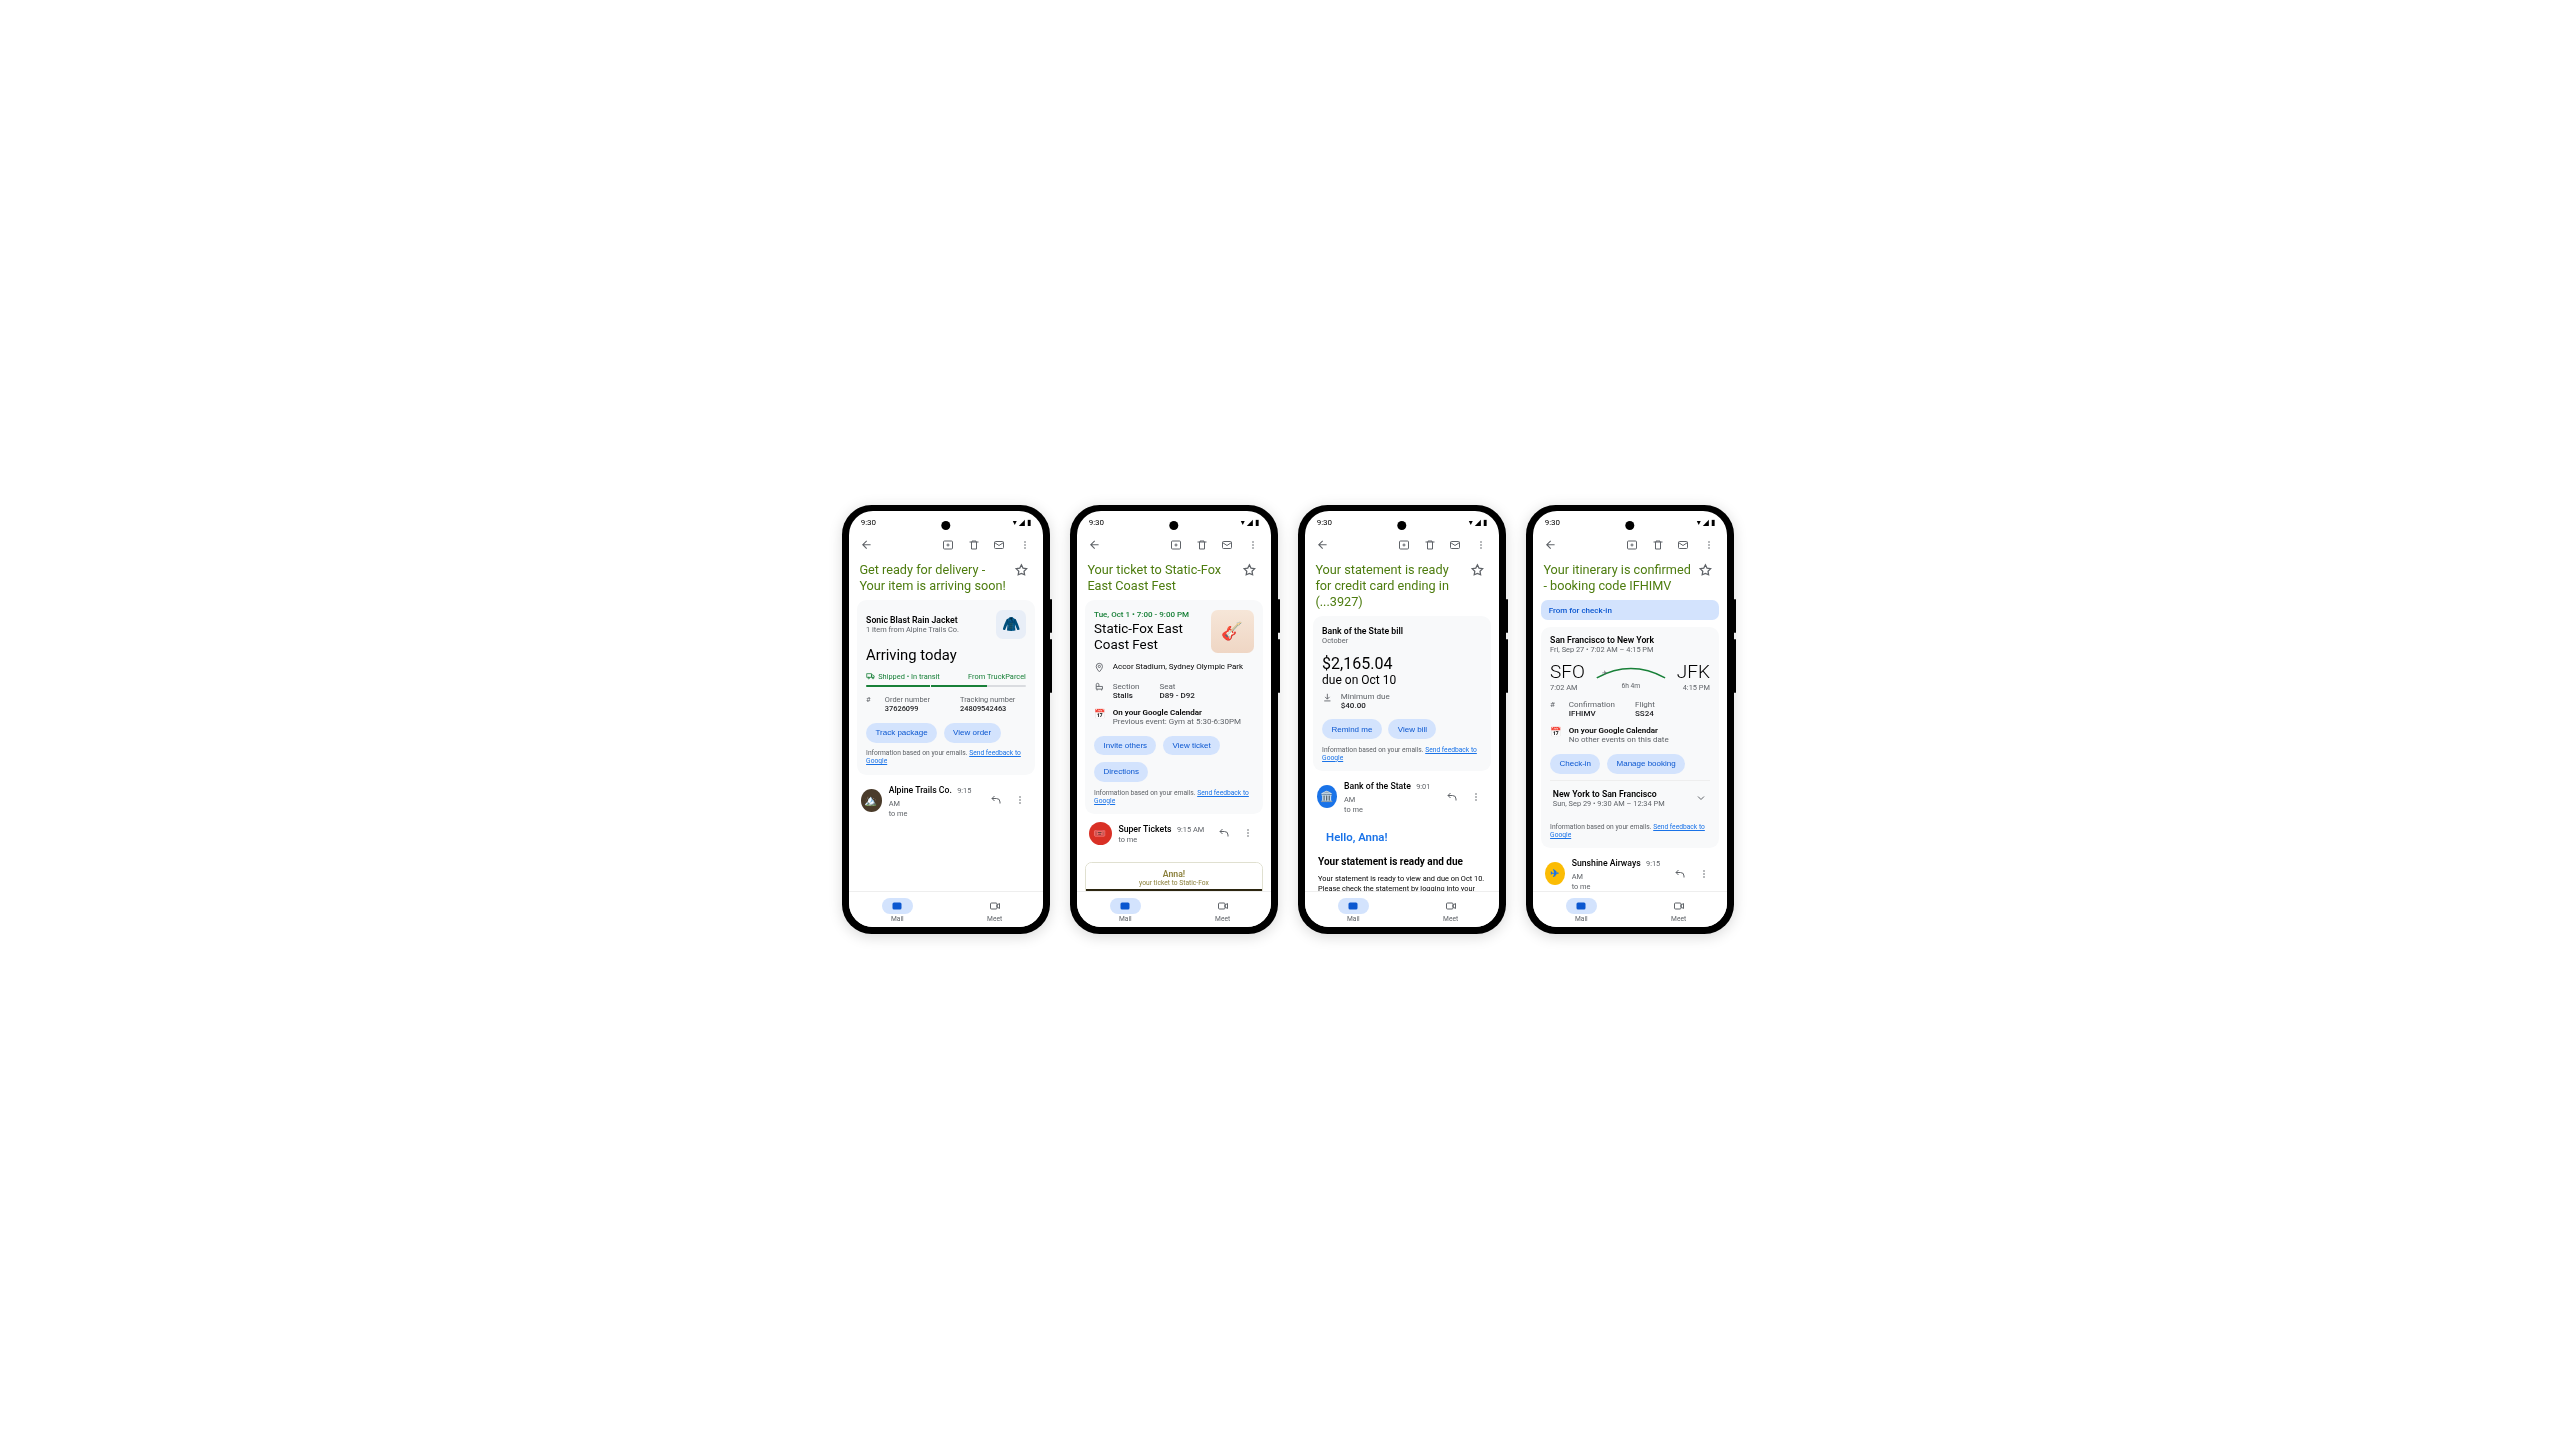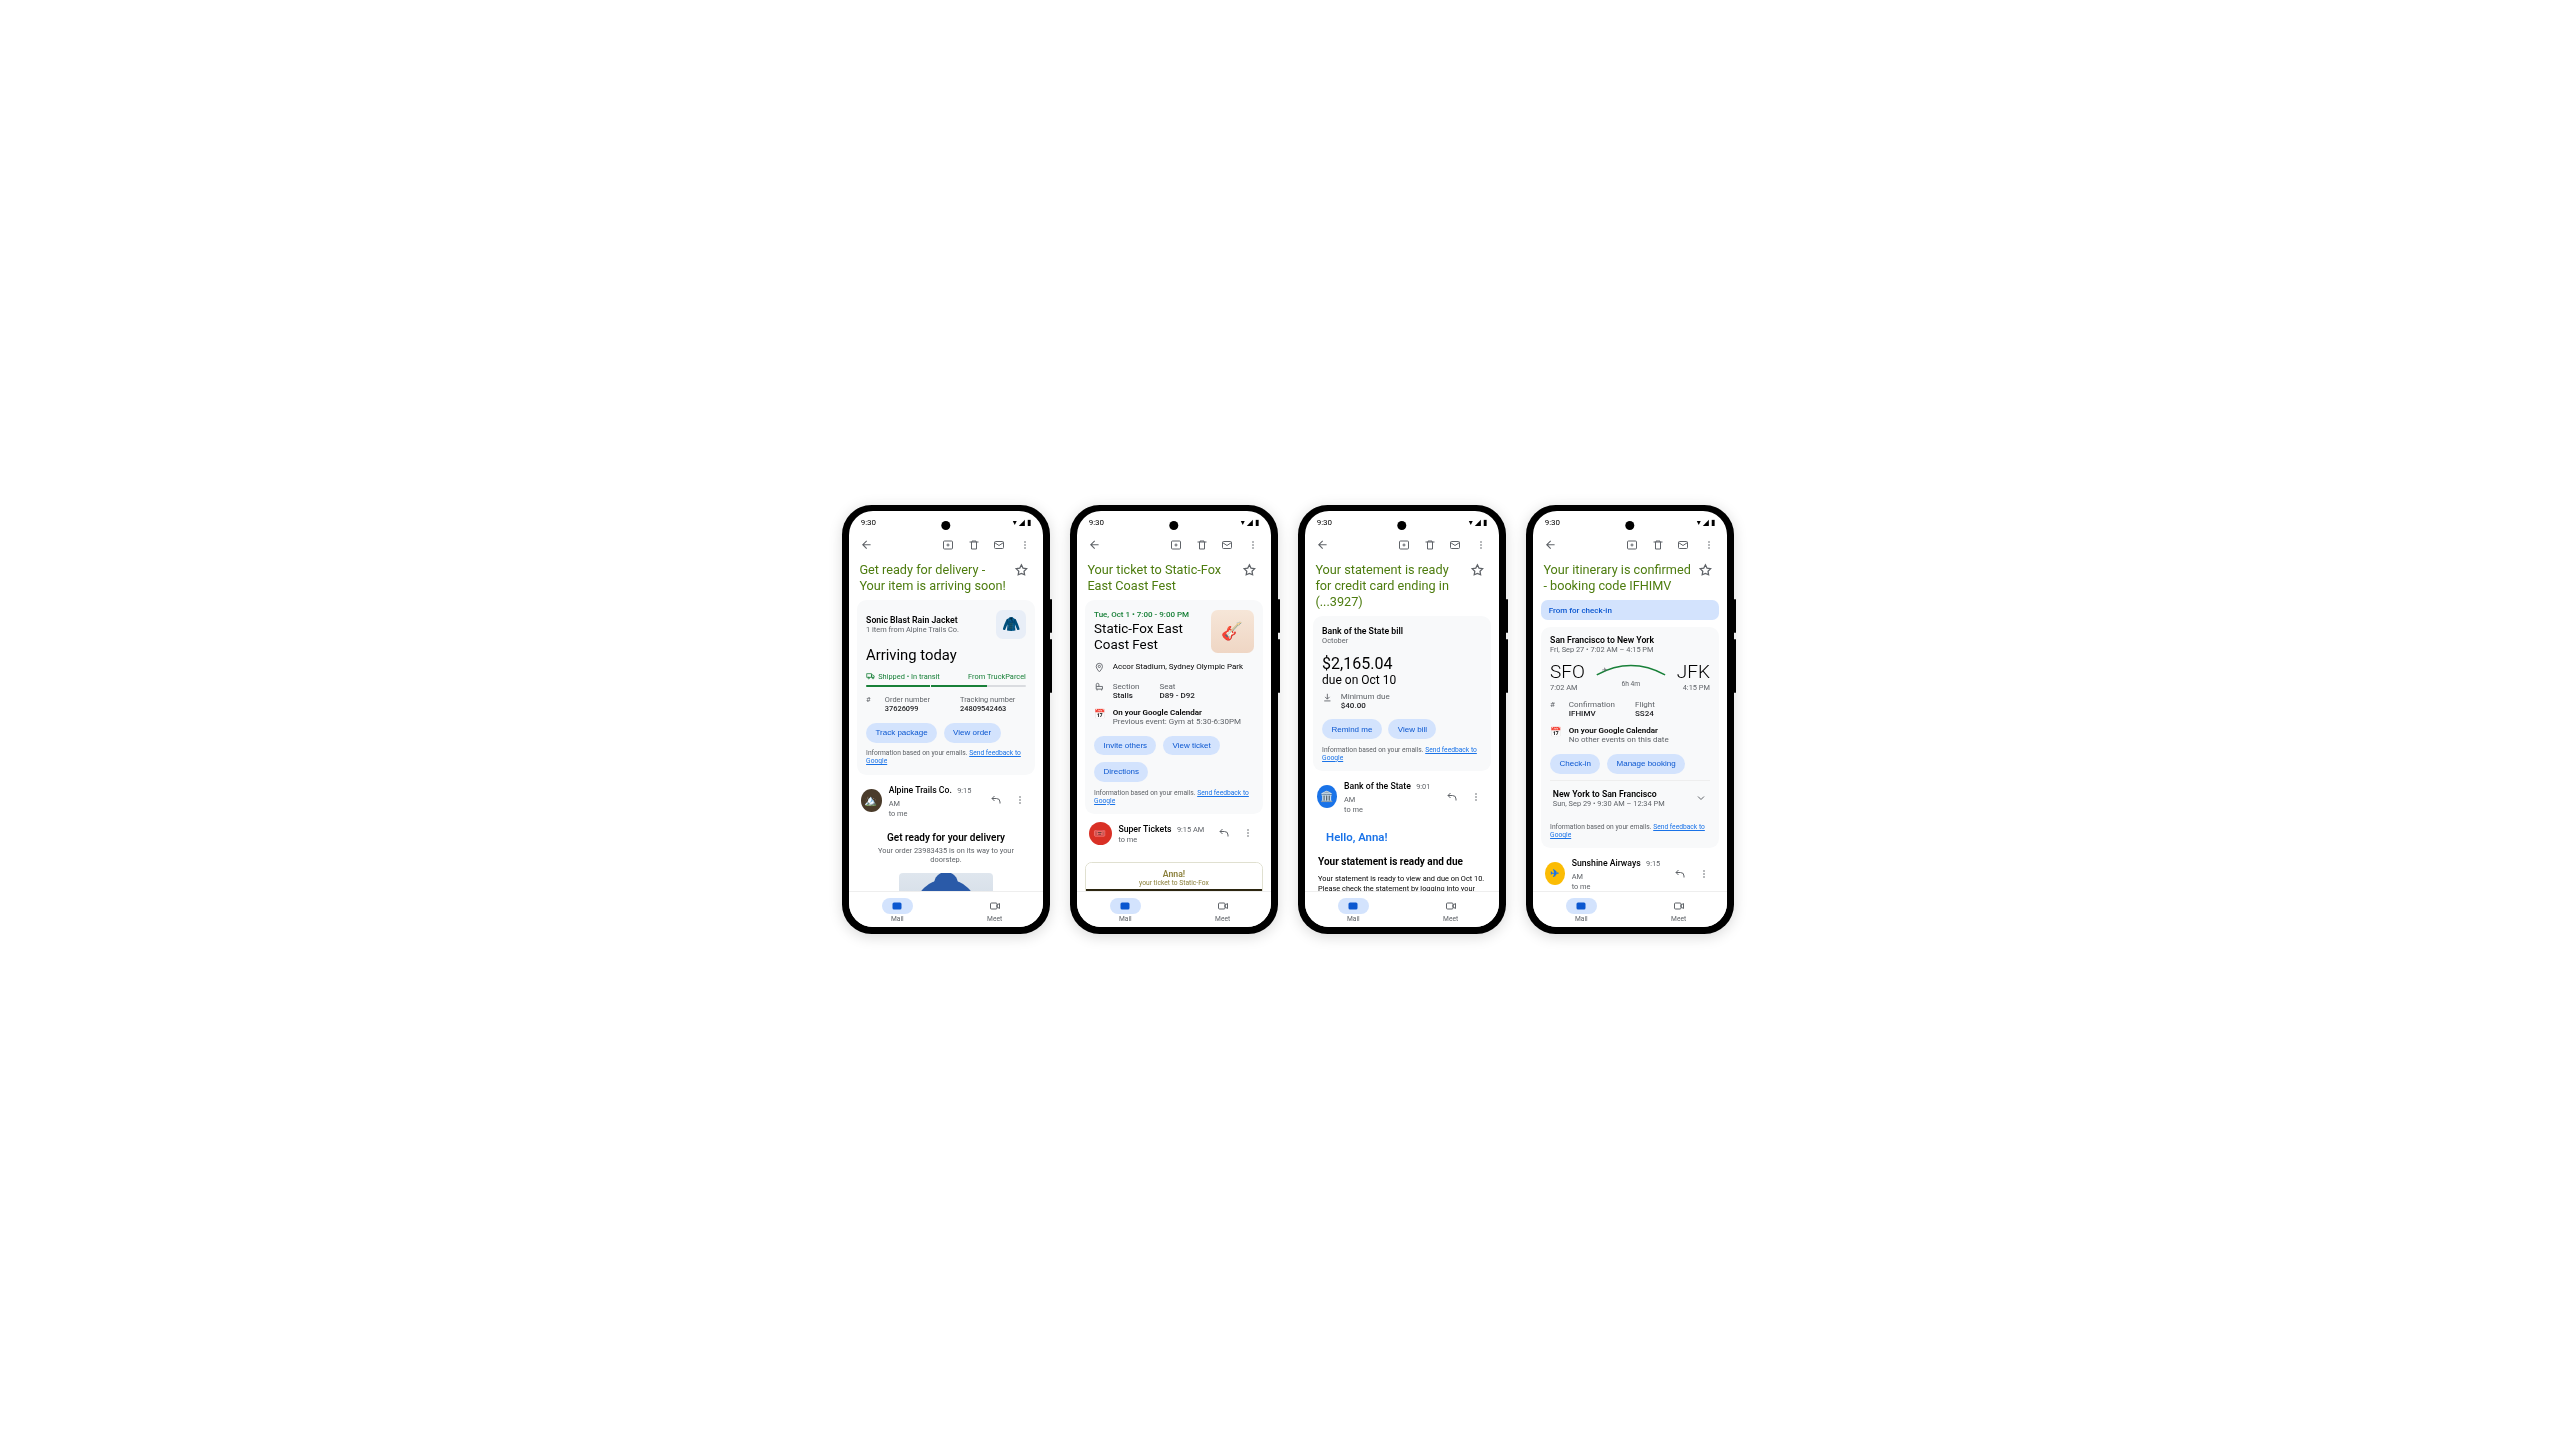--- a/index.html
+++ b/index.html
@@ -119,21 +119,21 @@
   
   .bank-amt { font-size:16px; margin-top:9.4px;}
   .bank-due { font-size:12px;}
   .hello { color:#1a73e8; font-size:11.4px; font-weight:600; margin-top:5.4px;margin-left:8px;}
   .stmt-h { font-size:10px; font-weight:700; margin-top:12px;}
   .stmt-p { font-size:7.4px; margin-top:6.7px; line-height:1.4;}
   
   .ready-banner { background:#d3e3fd; color:#0b57d0; font-size:8px; font-weight:500; border-radius:6.7px; padding:5.4px 8px; margin-bottom:6.7px;}
   .route-h { font-weight:600; font-size:8.7px;}
   .route-sub { font-size:7.4px; color:#5f6368;}
-  .airports { display:flex; justify-content:space-between; margin-top:6.7px;}
+  .airports { display:flex; align-items:center; justify-content:space-between; margin-top:6.7px;}
   .ap-code { font-size:19px; font-weight:300;}
   .ap-time { font-size:7.4px; color:#5f6368;}
   .arc { flex:1; text-align:center; position:relative;}
   .arc-dur { font-size:6.7px; color:#5f6368;}
   .arc svg { width:100%; height:17.4px;}
   .seg2-row { display:flex; justify-content:space-between; align-items:center; padding:8px 2.7px; border-top:0.7px solid #eee; margin-top:6.7px;gap:20px;}
   .chev { color:#5f6368;}
   
   .bottomnav {
     display:flex; border-top:0.7px solid #eee; background:#fff;
@@ -264,27 +264,20 @@
               </div>
           <div class="tb-icon">
                 <svg width="12" height="12" viewBox="0 0 24 24" fill="currentColor">
                   <circle cx="12" cy="6" r="1.6"></circle>
                   <circle cx="12" cy="12" r="1.6"></circle>
                   <circle cx="12" cy="18" r="1.6"></circle>
                 </svg>
               </div>
         </div>
       </div>
-      <div class="body-area">
-        <div class="body-h">Get ready for your delivery</div>
-        <div class="body-p">Your order 23983435 is on its way to your doorstep.</div>
-        <div class="product-img">
-              <div class="jacket"></div>
-            </div>
-      </div>
     </div>
     <div class="bottomnav">
       <div class="bn-item active">
         <span class="bn-ic">
               <svg width="12" height="12" viewBox="0 0 24 24" fill="currentColor">
                 <rect x="3" y="5" width="18" height="14" rx="3"></rect>
               </svg>
             </span>
         <div>Mail</div>
       </div>

